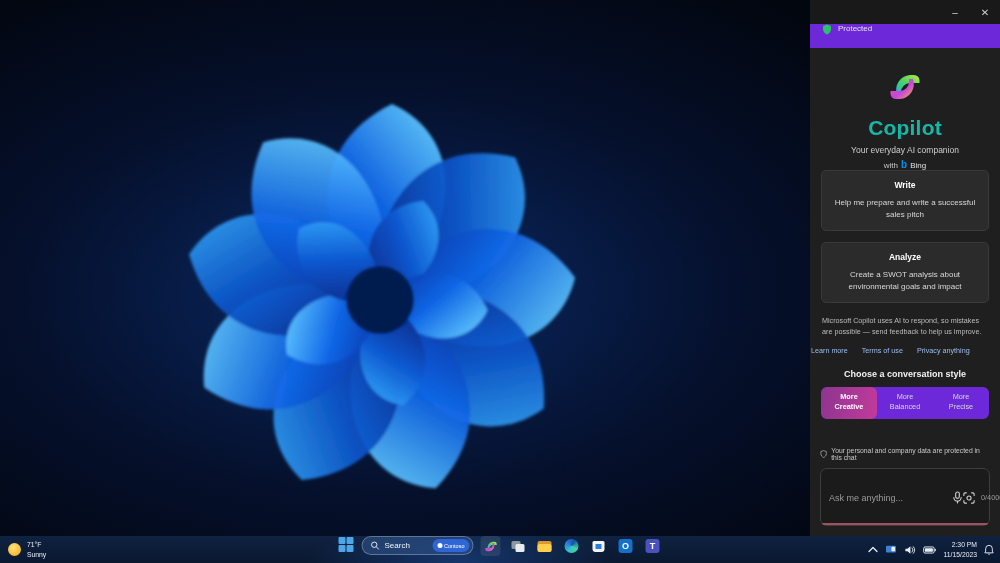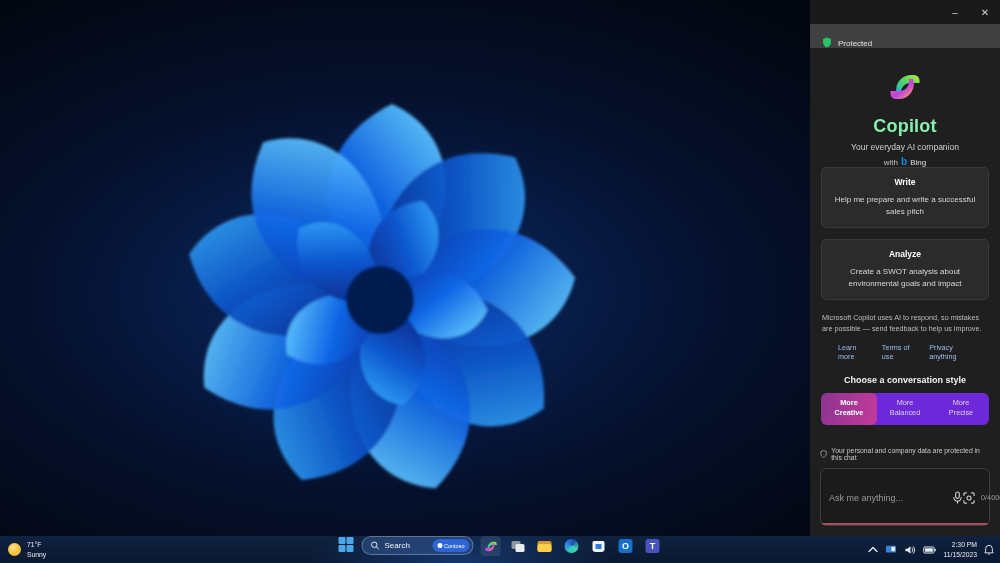--- a/index.html
+++ b/index.html
@@ -10,41 +10,41 @@
   
   .wallpaper { position:absolute; inset:0; }
   .wallpaper svg { display:block; width:100%; height:100%; }
 
   
   .panel { position:absolute; top:0; right:0; width:190px; height:536px;
     background:#1f1f1f; display:flex; flex-direction:column; color:#e8e8e8; }
   .titlebar { height:24px; background:#191919; display:flex; justify-content:flex-end; align-items:center; flex:0 0 auto; }
   .winbtn { width:30px; height:24px; display:flex; align-items:center; justify-content:center;
     color:#cfcfcf; font-size:10px; cursor:default; }
-  .protected-row { height:24px; background:#404040; display:flex; align-items:flex-end; gap:6px;
+  .protected-row { height:24px; background:#6d28d9; display:flex; align-items:flex-start; gap:6px;
     padding:0 12px; flex:0 0 auto; }
   .protected-row .label { font-size:8px; color:#e3e3e3; }
   .shield-green { width:10px; height:11px; }
   .hero { display:flex; flex-direction:column; align-items:center; padding-top:20px; flex:0 0 auto; }
   .logo { width:38px; height:38px; }
-  .hero-title { margin-top:10px; font-size:18px; font-weight:bold; color:#86efac; letter-spacing:.2px; }
+  .hero-title { margin-top:10px; font-size:21px; font-weight:bold; color:#14b8a6; letter-spacing:.2px; }
   .hero-sub { margin-top:5px; font-size:8.5px; color:#cfcfcf; }
   .hero-bing { margin-top:5px; font-size:8px; color:#c4c4c4; display:flex; align-items:center; gap:3px; }
   .bing-b { color:#0e8de8; font-weight:bold; font-size:10px; line-height:1; }
   .bing-name { color:#e0e0e0; }
 
   .card { margin:0 11px; background:#2b2b2b; border:1px solid #3a3a3a; border-radius:5px;
     padding:9px 10px; cursor:default;text-align:center; }
   .card-title { font-size:8.5px; font-weight:bold; color:#ffffff; margin-bottom:7px; }
   .card-text { font-size:8px; line-height:1.5; color:#d8d8d8; }
   .card + .card { margin-top:11px; }
   .card:first-of-type { margin-top:18px; }
 
   .disclaimer { margin:13px 12px 0; font-size:7.2px; line-height:1.5; color:#bdbdbd; }
-  .links-row { margin:8px 28px 0; display:flex; gap:14px; }
+  .links-row { margin:8px 1px 0; display:flex; gap:14px; }
   .link { font-size:7.2px; color:#9cbef0; cursor:default; }
 
   .style-heading { margin-top:14px; text-align:center; font-size:9px; font-weight:bold; color:#f2f2f2; }
   .style-toggle { margin:8px 11px 12px; display:flex; background:#6d28d9; border-radius:6px; overflow:hidden; }
   .style-seg { flex:1; padding:5px 0 6px; text-align:center; font-size:7.3px; line-height:1.45;
     color:#d8d8d8; cursor:default; }
   .style-seg.selected { background:linear-gradient(100deg,#8d3590 0%,#c23a9b 100%);
     border-radius:6px; color:#ffffff; font-weight:bold; }
 
   .bottom-cluster { margin-top:auto; padding:0 10px 10px; }

